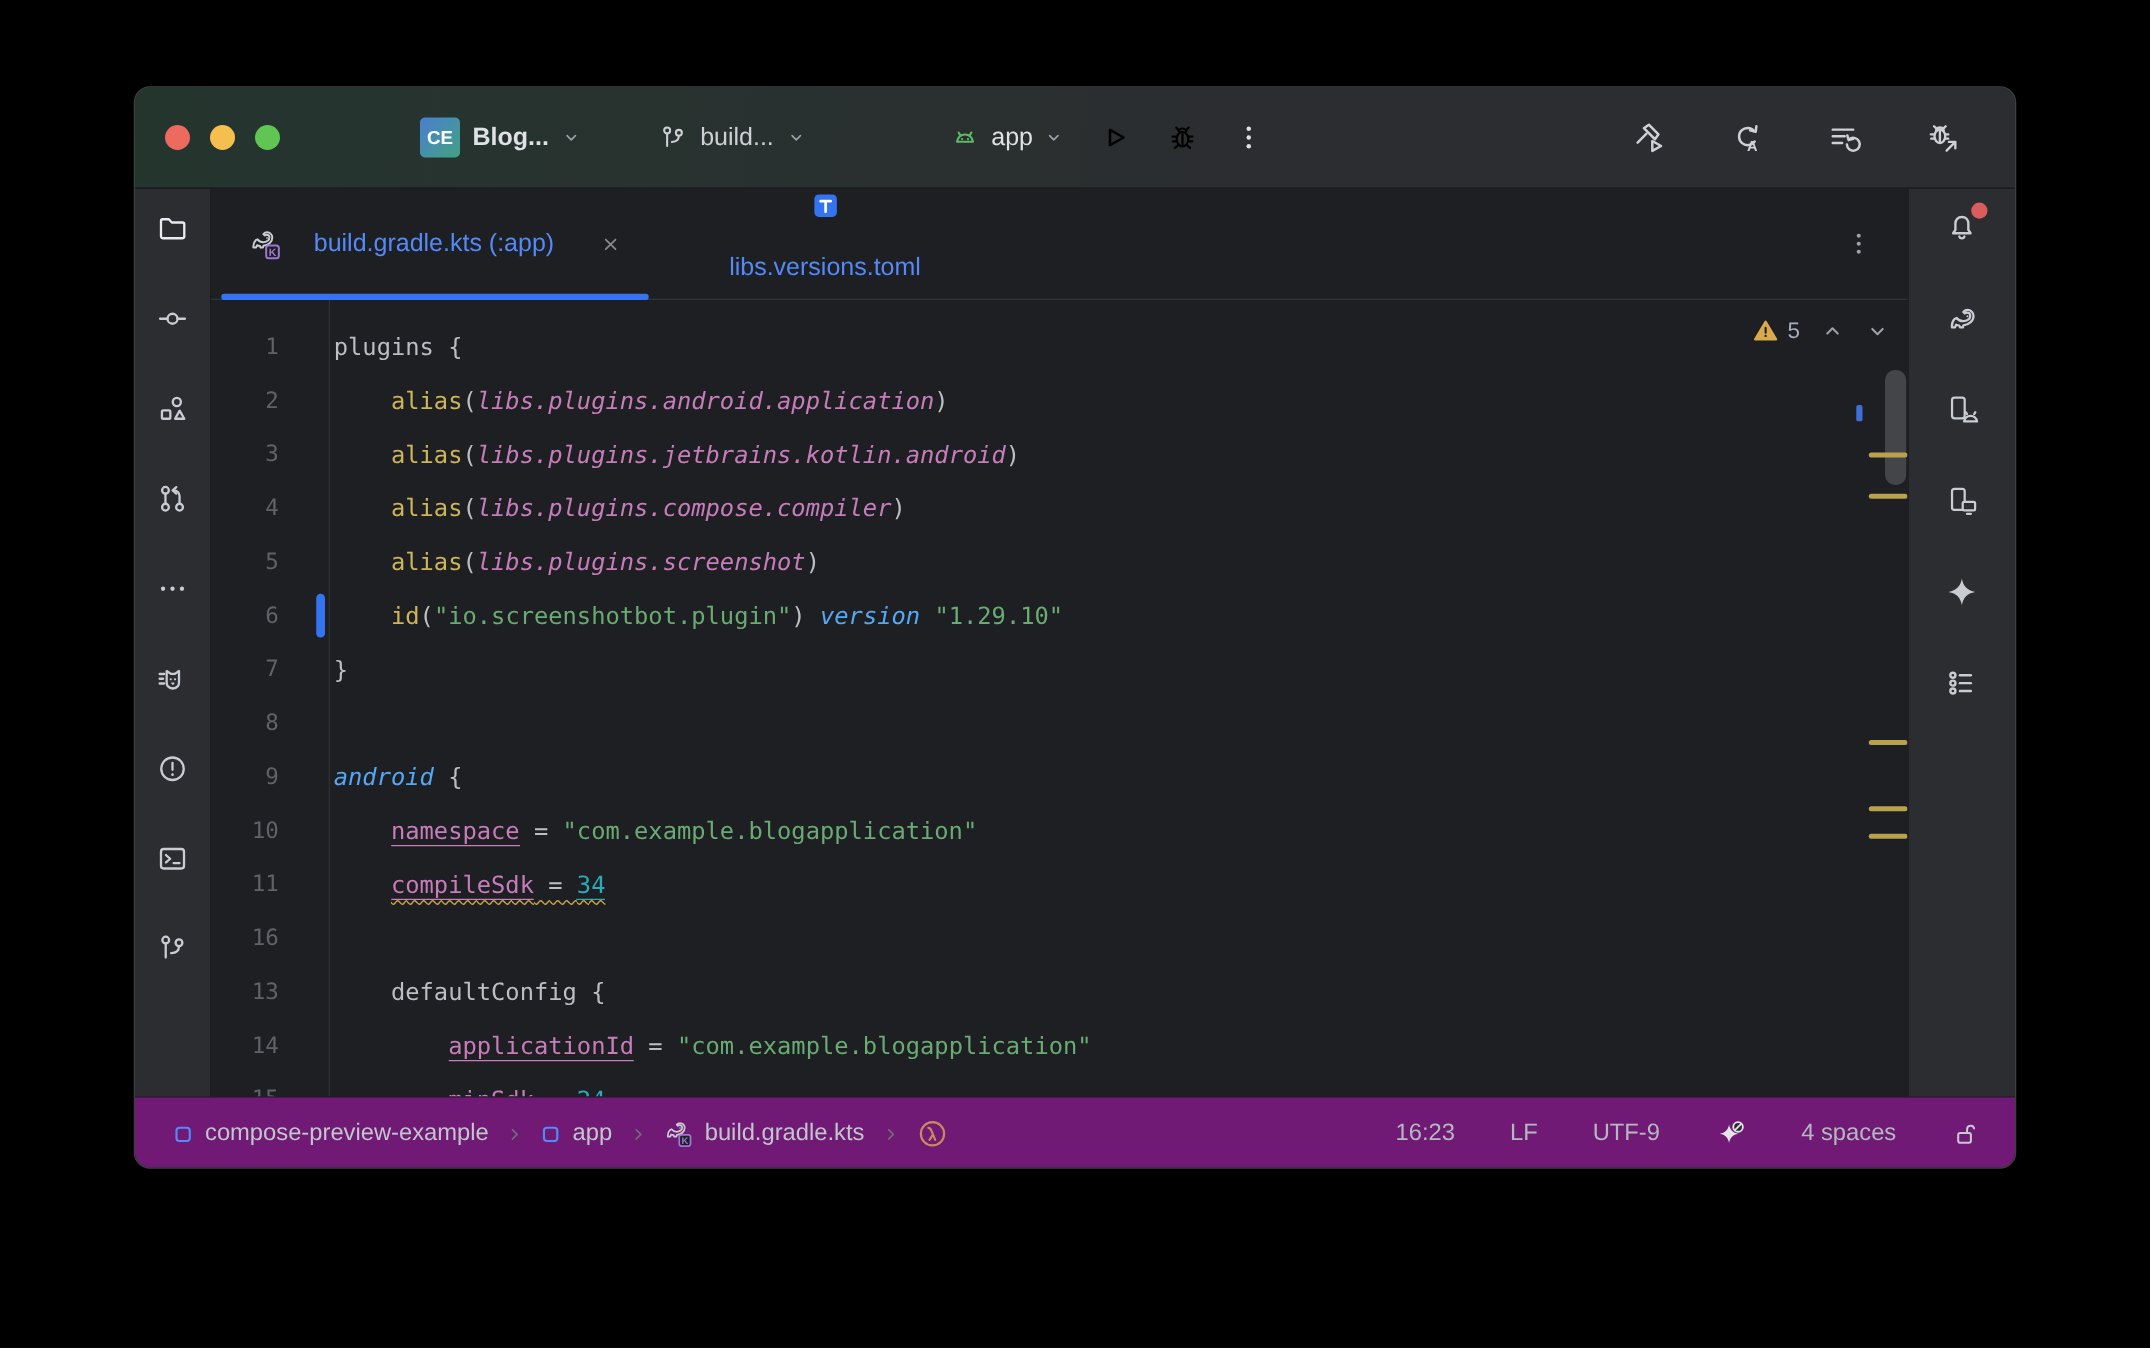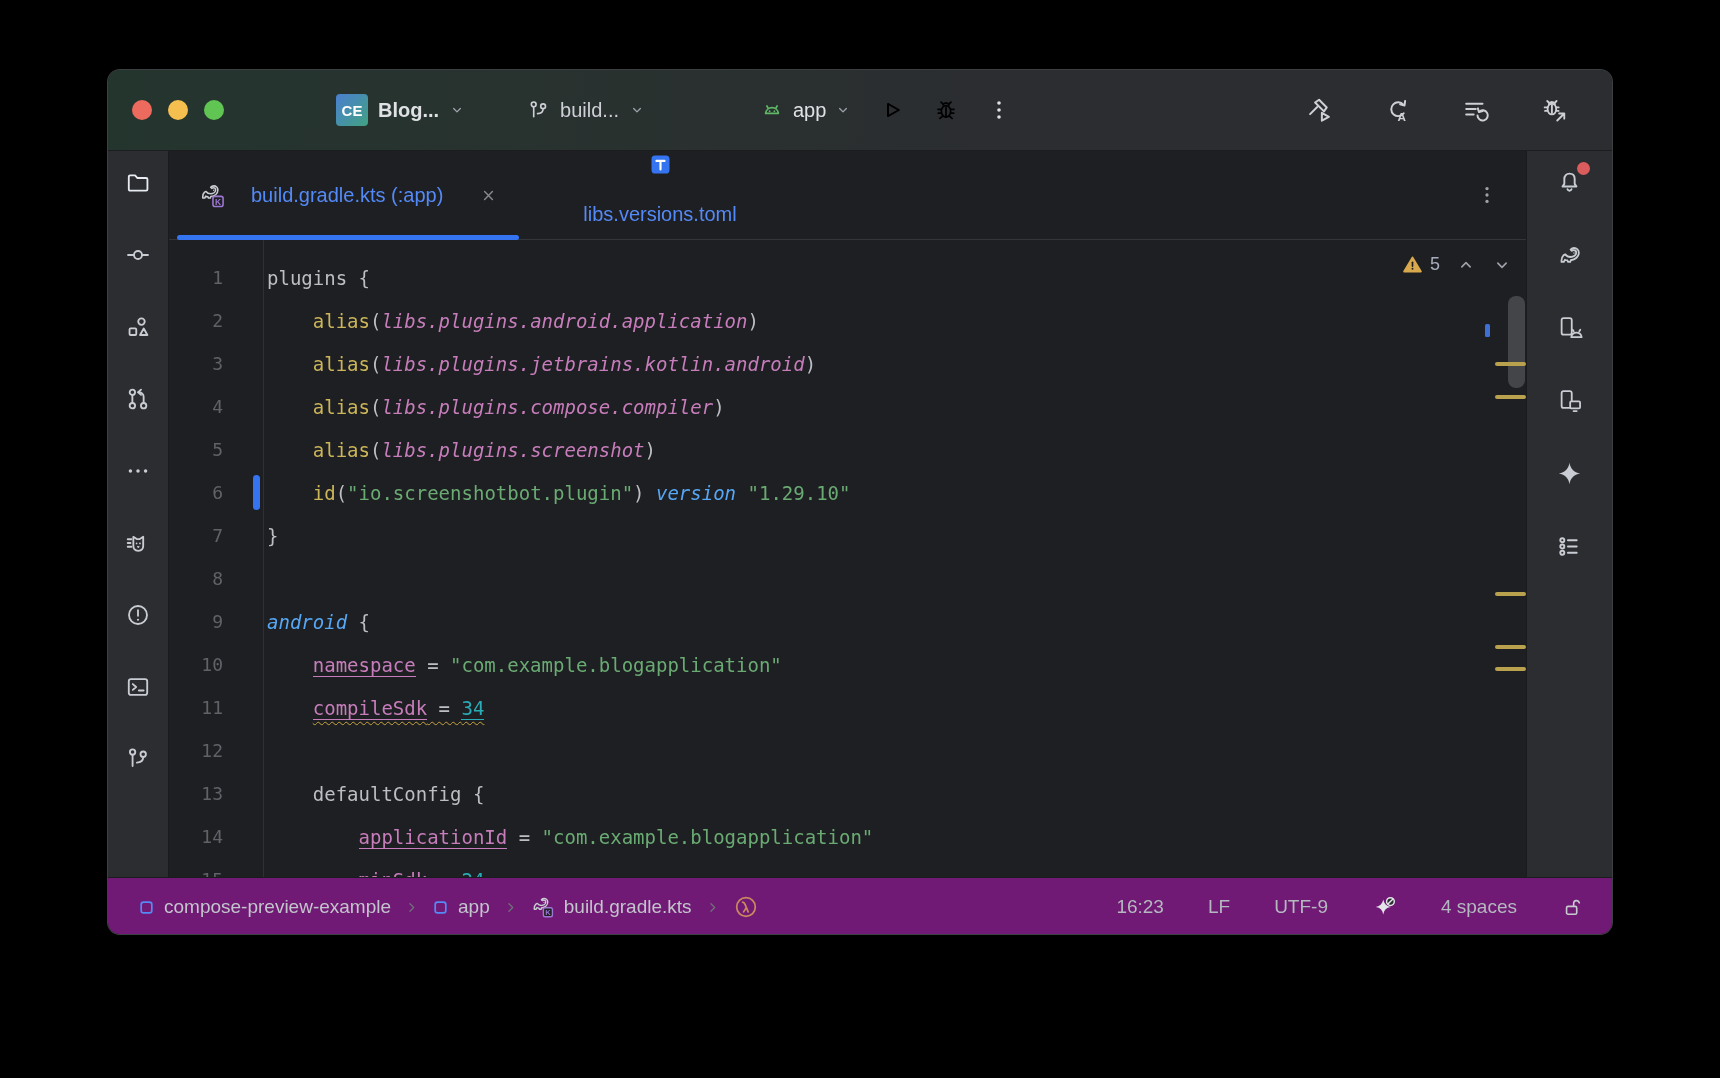--- a/index.html
+++ b/index.html
@@ -512,21 +512,21 @@
             </div>
             <div class="row">
               <span class="ln">10</span>
               <span class="code"><span class="tk p">    </span><span class="tk decl">namespace</span><span class="tk p"> = </span><span class="tk str">"com.example.blogapplication"</span></span>
             </div>
             <div class="row">
               <span class="ln">11</span>
               <span class="code"><span class="tk p">    </span><span class="tk decl w">compileSdk</span><span class="tk p w"> = </span><span class="tk num u w">34</span></span>
             </div>
             <div class="row">
-              <span class="ln">12</span>
+              <span class="ln">16</span>
               <span class="code"></span>
             </div>
             <div class="row">
               <span class="ln">13</span>
               <span class="code"><span class="tk p">    defaultConfig {</span></span>
             </div>
             <div class="row">
               <span class="ln">14</span>
               <span class="code"><span class="tk p">        </span><span class="tk decl">applicationId</span><span class="tk p"> = </span><span class="tk str">"com.example.blogapplication"</span></span>
             </div>

